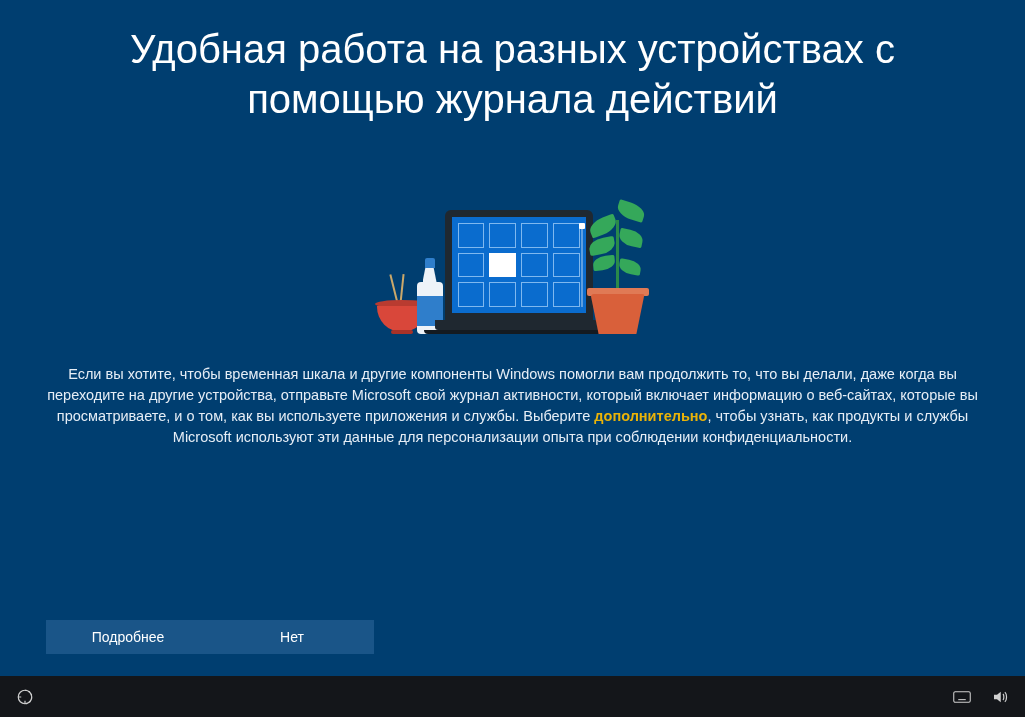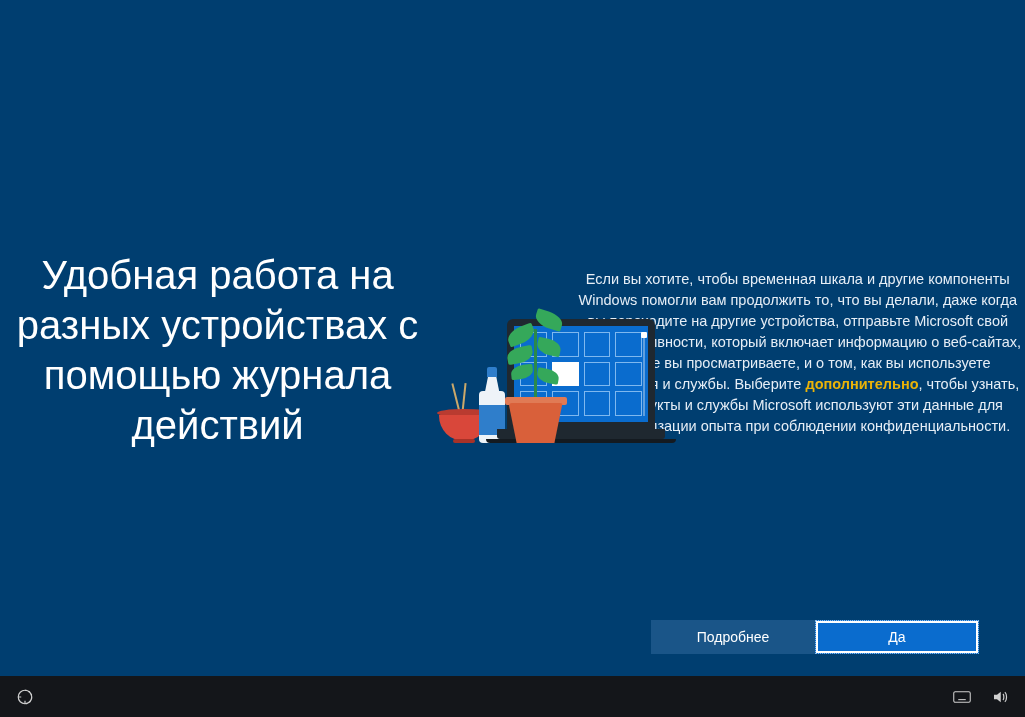--- a/index.html
+++ b/index.html
@@ -4,21 +4,21 @@
 <style>
   * { margin: 0; padding: 0; box-sizing: border-box; }
   html, body { width: 1025px; height: 717px; overflow: hidden; font-family: "Segoe UI", Tahoma, sans-serif; }
   body { background: #000; }
 
   .stage {
     position: relative;
     width: 1025px; height: 676px;
     background: #003e70;
     color: #ffffff;
-    display: flex; flex-direction: row; align-items: center;
+    display: flex; flex-direction: column; align-items: center;
   }
 
   .title {
     margin-top: 24px;
     width: 900px;
     text-align: center;
     font-weight: 300;
     font-size: 40px;
     line-height: 1.25;
   }
@@ -36,21 +36,21 @@
     font-size: 14.5px;
     line-height: 1.45;
     color: #e6eef6;
   }
   .body-text b { font-weight: 600; color: #eab308; }
 
   .buttons {
     position: absolute;
     left: 0; right: 0; bottom: 22px;
     display: flex;
-    justify-content: flex-end;
+    justify-content: flex-start;
     padding: 0 46px;
   }
   .right-group { display: flex; gap: 6px; }
   .btn {
     width: 164px; height: 34px;
     display: flex; align-items: center; justify-content: center;
     font-size: 14px;
     color: #ffffff;
     cursor: pointer;
     border: none;
@@ -191,21 +191,21 @@
     </div>
   </div>
 
   <p class="body-text">
     <span>Если вы хотите, чтобы временная шкала и другие компоненты Windows помогли вам продолжить то, что вы делали, даже когда вы переходите на другие устройства, отправьте Microsoft свой журнал активности, который включает информацию о веб-сайтах, которые вы просматриваете, и о том, как вы используете приложения и службы. Выберите </span><b>дополнительно</b><span>, чтобы узнать, как продукты и службы Microsoft используют эти данные для персонализации опыта при соблюдении конфиденциальности.</span>
   </p>
 
   <div class="buttons">
     <button class="btn btn-secondary">Подробнее</button>
     <div class="right-group">
-      <button class="btn btn-primary">Да</button>
+      <button class="btn btn-secondary">Нет</button>
     </div>
   </div>
 </div>
 
 <div class="taskbar">
   <div class="tb-left">
     <div class="tb-icon" title="ease-of-access">
       <svg viewBox="0 0 24 24" width="18" height="18" stroke-width="1.6">
         <circle cx="12" cy="12" r="9"></circle>
         <path d="M12 3 a9 9 0 0 1 0 18" stroke-dasharray="2 3"></path>

